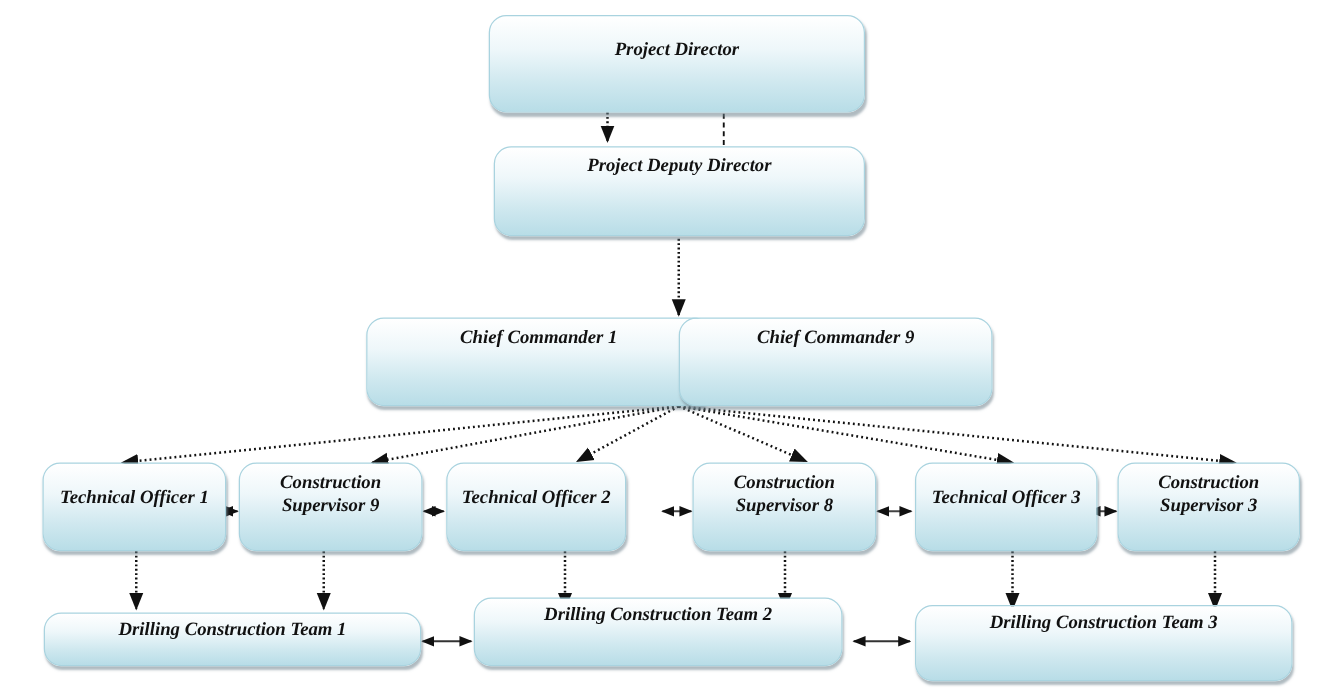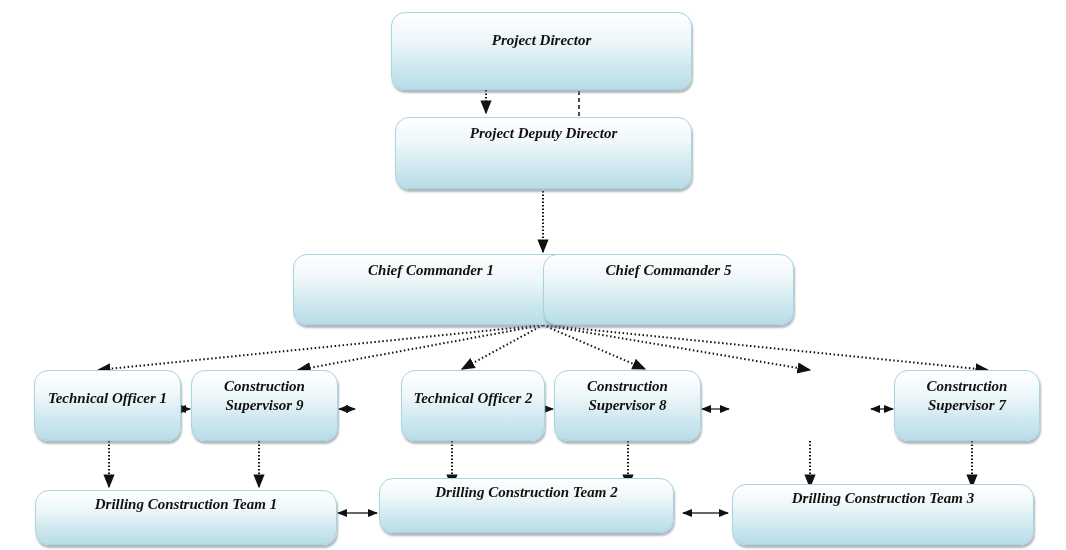--- a/index.html
+++ b/index.html
@@ -70,49 +70,52 @@
     <span class="label" style="padding-top:18px;">Project Director</span>
   </div>
   <div class="node" style="left:395px;top:117px;width:297px;height:72px;">
     <span class="label" style="padding-top:6px;">Project Deputy Director</span>
   </div>
 
   <div class="node" style="left:293px;top:254px;width:276px;height:71px;">
     <span class="label" style="padding-top:6px;">Chief Commander 1</span>
   </div>
   <div class="node" style="left:543px;top:254px;width:251px;height:71px;">
-    <span class="label" style="padding-top:6px;">Chief Commander 5</span>
+    <span class="label" style="padding-top:6px;">Chief Commander 9</span>
   </div>
 
   <div class="node" style="left:34px;top:370px;width:147px;height:71px;">
     <span class="label" style="padding-top:18px;">Technical Officer 1</span>
   </div>
   <div class="node two" style="left:191px;top:370px;width:147px;height:71px;">
     <span class="label" style="padding-top:6px;">
       <span>Construction</span><br>
       <span>Supervisor 9</span>
     </span>
   </div>
-  <div class="node" style="left:357px;top:370px;width:144px;height:71px;margin-left:44px;">
+  <div class="node" style="left:357px;top:370px;width:144px;height:71px;">
     <span class="label" style="padding-top:18px;">Technical Officer 2</span>
   </div>
   <div class="node two" style="left:554px;top:370px;width:147px;height:71px;">
     <span class="label" style="padding-top:6px;">
       <span>Construction</span><br>
       <span>Supervisor 8</span>
     </span>
   </div>
+  <div class="node" style="left:732px;top:370px;width:146px;height:71px;">
+    <span class="label" style="padding-top:18px;">Technical Officer 3</span>
+  </div>
   <div class="node two" style="left:894px;top:370px;width:146px;height:71px;">
     <span class="label" style="padding-top:6px;">
       <span>Construction</span><br>
-      <span>Supervisor 7</span>
+      <span>Supervisor 3</span>
     </span>
   </div>
 
-  <div class="node" style="left:35px;top:490px;width:302px;height:55px;">
+  <div class="node" style="left:35px;top:490px;width:302px;height:43px;">
     <span class="label" style="padding-top:4px;">Drilling Construction Team 1</span>
   </div>
   <div class="node" style="left:379px;top:478px;width:295px;height:55px;">
     <span class="label" style="padding-top:4px;">Drilling Construction Team 2</span>
   </div>
   <div class="node" style="left:732px;top:484px;width:302px;height:61px;">
     <span class="label" style="padding-top:4px;text-align:center;">Drilling Construction Team 3</span>
   </div>
 </div>
 

